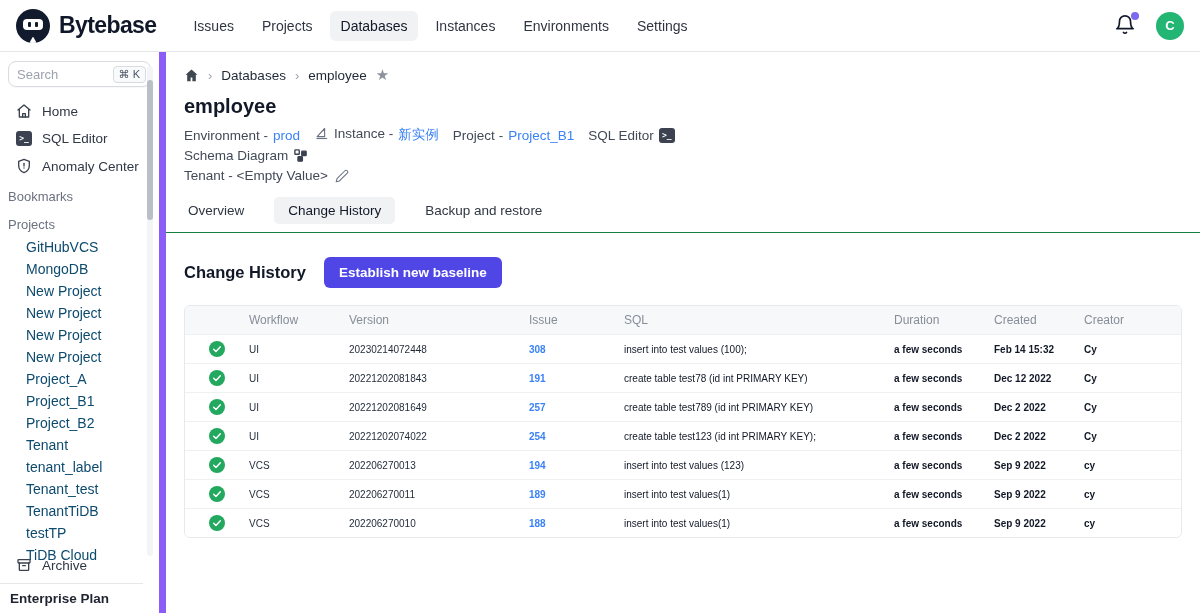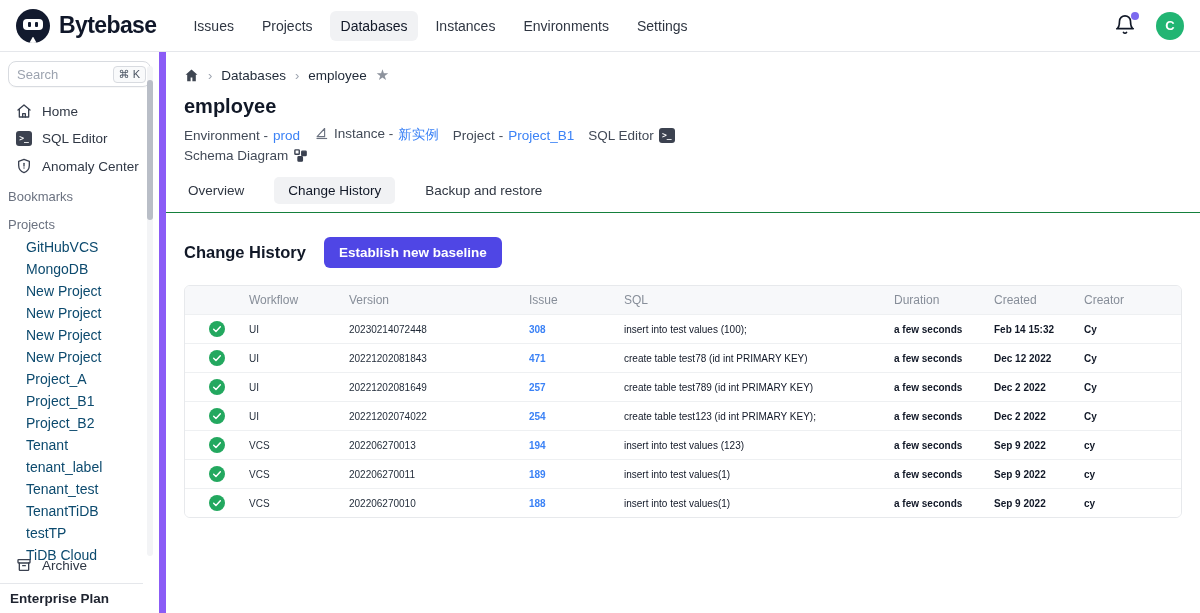--- a/index.html
+++ b/index.html
@@ -229,20 +229,26 @@
       <span class="meta-pair">
         <span>Schema Diagram</span>
         <svg width="15" height="15" viewBox="0 0 24 24" fill="none" stroke="#3a4150" stroke-width="2.2">
             <rect x="3" y="3" width="7" height="7" rx="1"></rect>
             <rect x="14" y="5" width="7" height="7" rx="1" fill="#3a4150"></rect>
             <rect x="8" y="14" width="7" height="7" rx="1" fill="#3a4150"></rect>
           </svg>
       </span>
     </div>
 
+    <div class="tenant-row">
+      <span>Tenant - &lt;Empty Value&gt;</span>
+      <svg width="14" height="14" viewBox="0 0 24 24" fill="none" stroke="#6b7280" stroke-width="1.8" stroke-linecap="round" stroke-linejoin="round">
+          <path d="M17 3a2.8 2.8 0 1 1 4 4L7.5 20.5 2 22l1.5-5.5z"></path>
+        </svg>
+    </div>
 
 
     <div class="tabs">
       <span class="tab">Overview</span>
       <span class="tab active">Change History</span>
       <span class="tab">Backup and restore</span>
     </div>
 
     <div class="section-head">
       <span class="section-title">Change History</span>
@@ -281,21 +287,21 @@
   <div class="tr">
     <div class="td c-status">
       <span class="check">
         <svg width="10" height="10" viewBox="0 0 24 24" fill="none" stroke="#ffffff" stroke-width="3.5" stroke-linecap="round" stroke-linejoin="round">
                   <path d="M4 12.5 9.5 18 20 6.5"></path>
                 </svg>
       </span>
     </div>
     <div class="td c-workflow">UI</div>
     <div class="td c-version">20221202081843</div>
-    <div class="td c-issue"><a>471</a></div>
+    <div class="td c-issue"><a>191</a></div>
     <div class="td c-sql">create table test78 (id int PRIMARY KEY)</div>
     <div class="td c-duration">a few seconds</div>
     <div class="td c-created">Dec 12 2022</div>
     <div class="td c-creator">Cy</div>
   </div>
 
   <div class="tr">
     <div class="td c-status">
       <span class="check">
         <svg width="10" height="10" viewBox="0 0 24 24" fill="none" stroke="#ffffff" stroke-width="3.5" stroke-linecap="round" stroke-linejoin="round">

